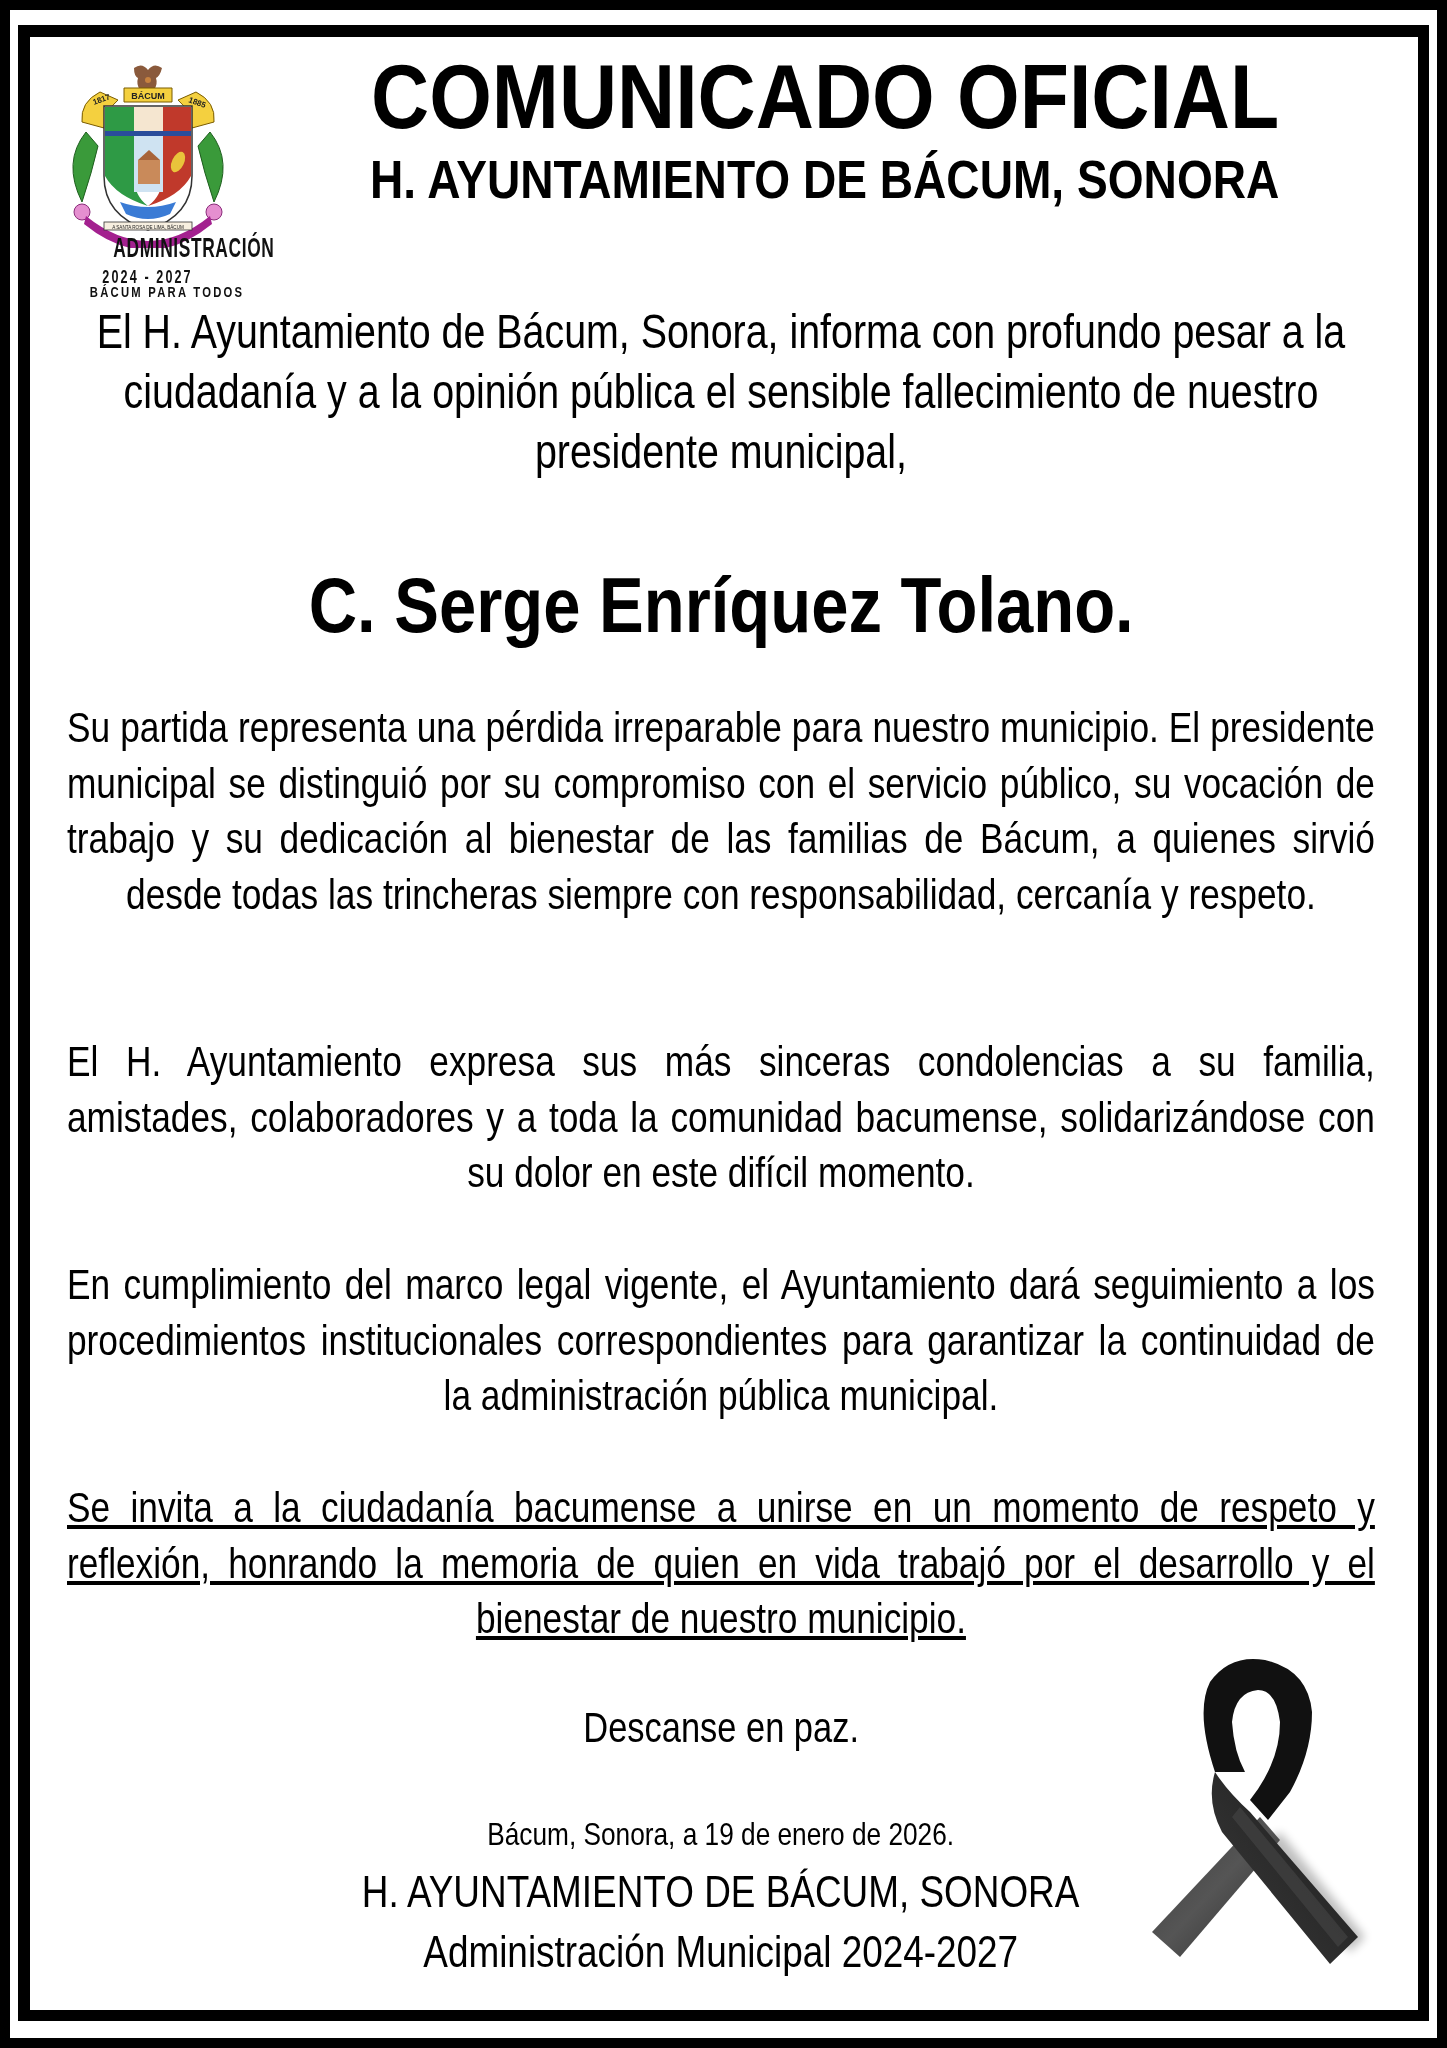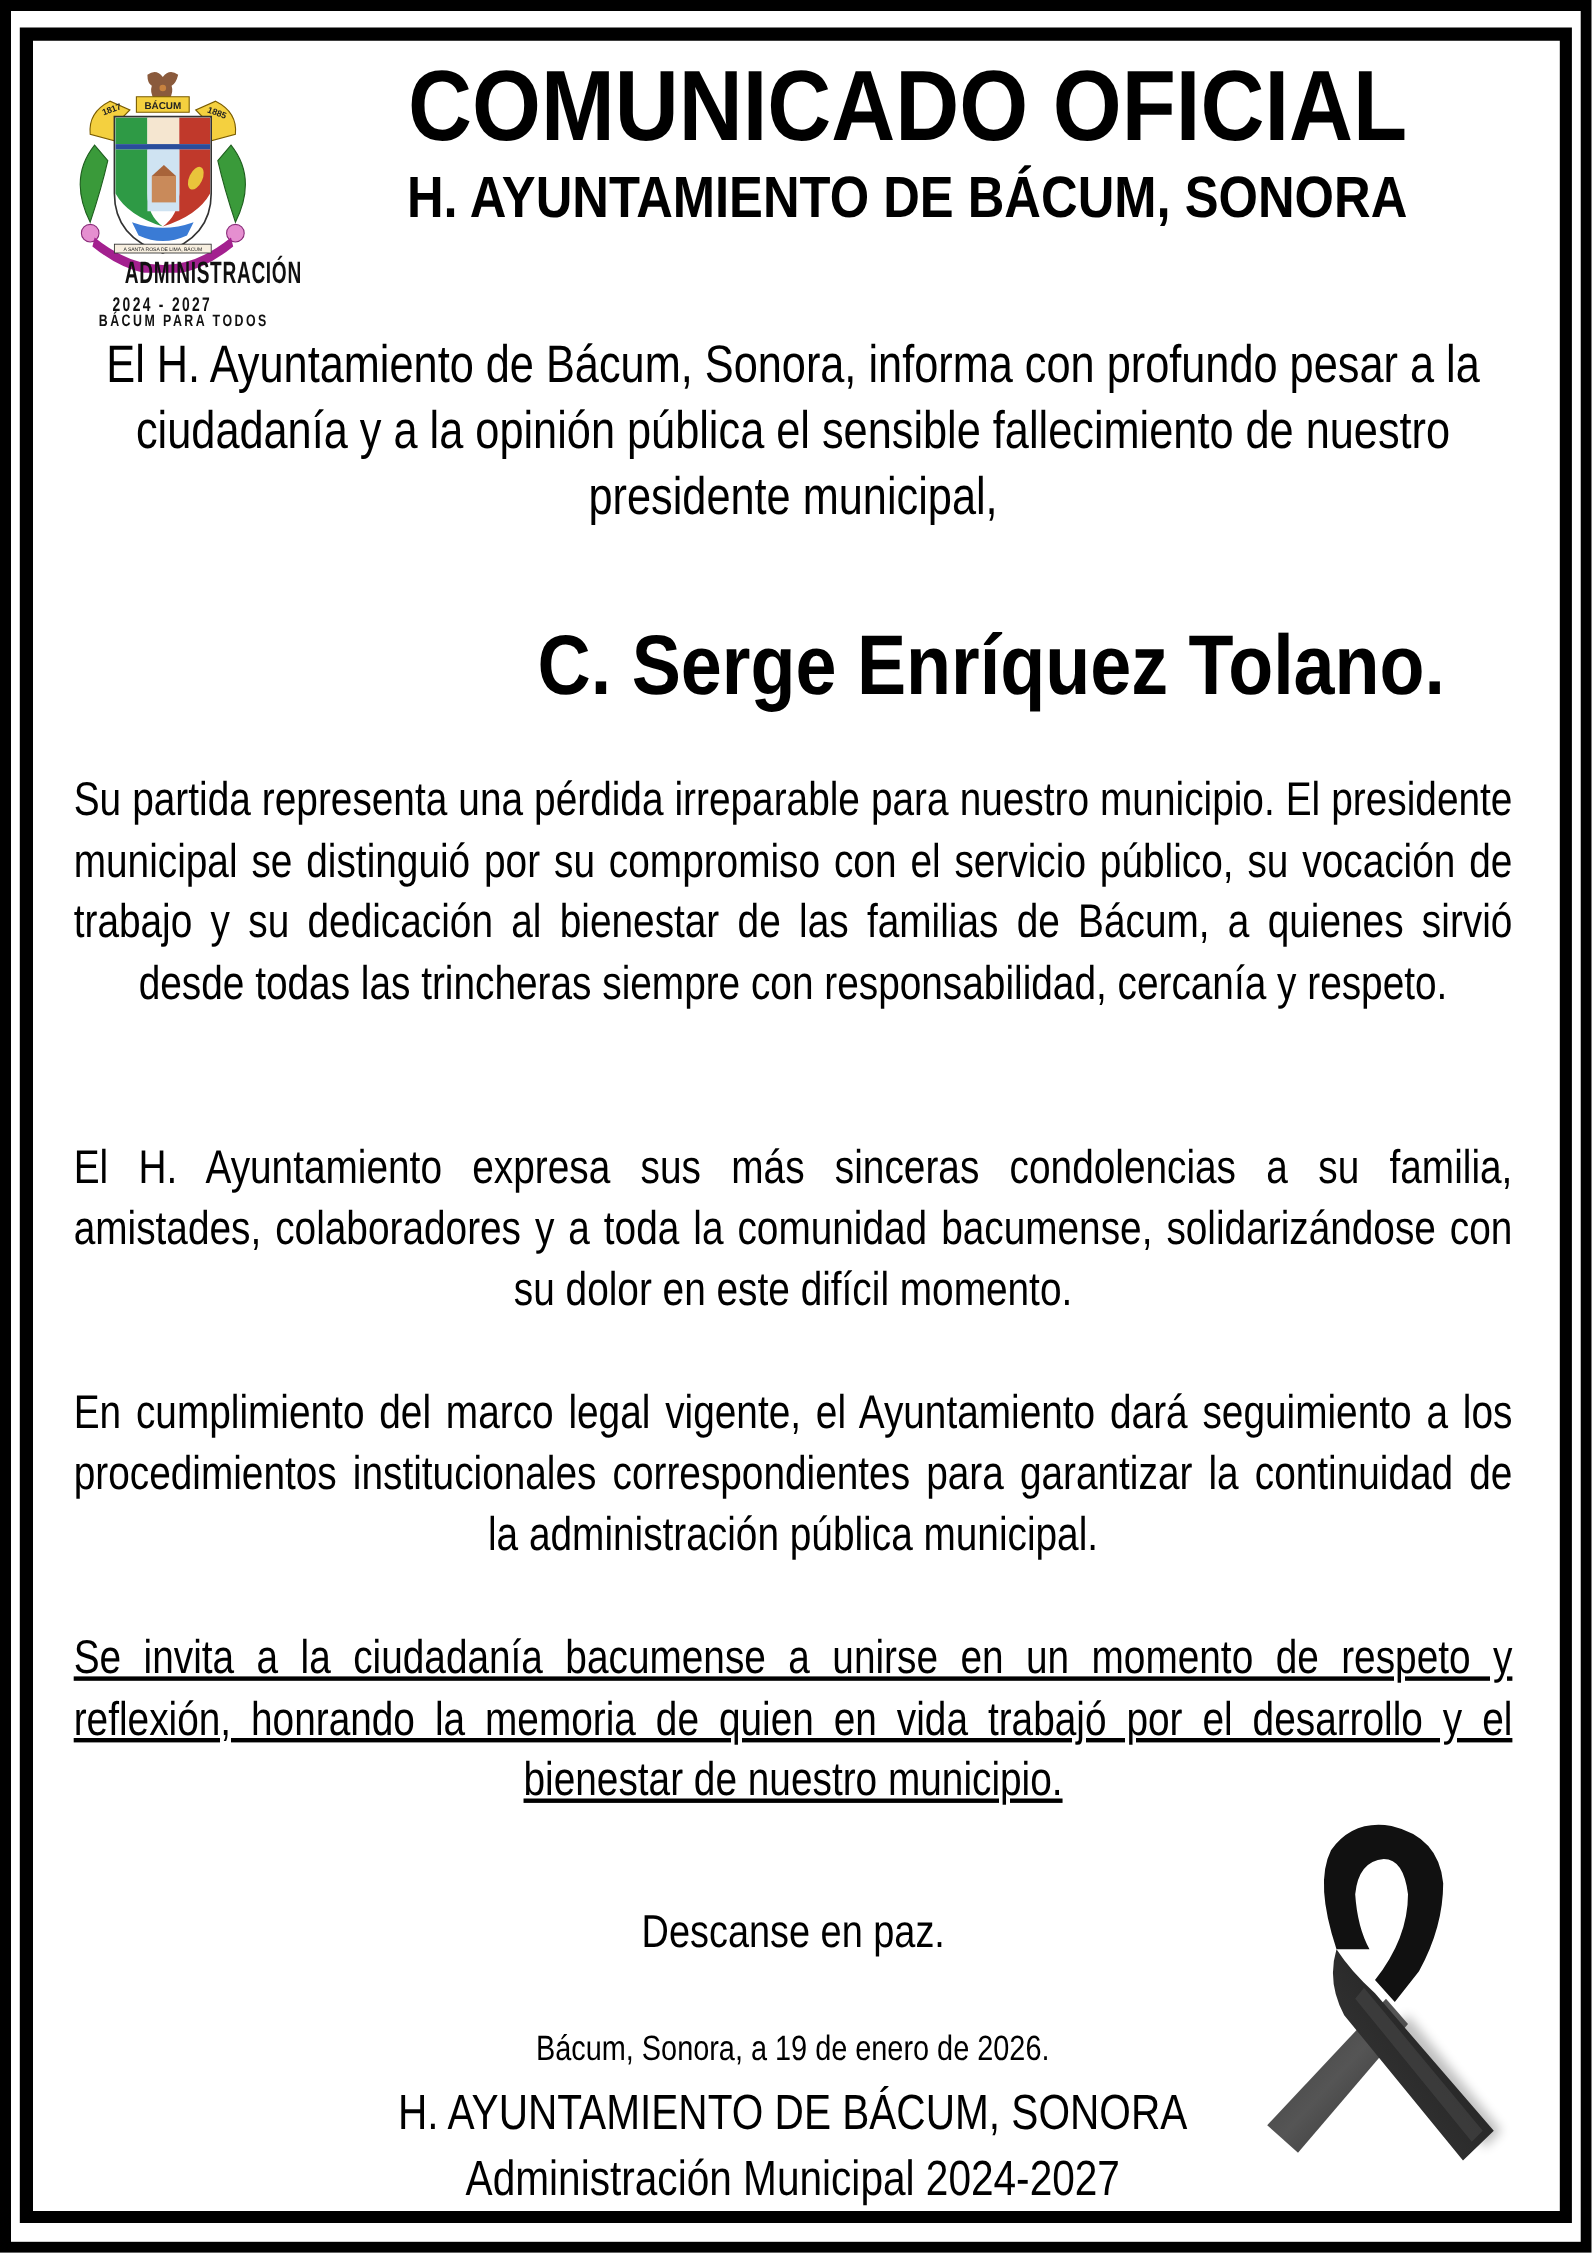--- a/index.html
+++ b/index.html
@@ -33,24 +33,24 @@
     .title { display: inline-block; font-weight: 700; font-size: 91px; line-height: 100px; transform: scaleX(0.885); transform-origin: center; }
     .subtitle-wrap { position: absolute; left: 300px; top: 150px; width: 1050px; text-align: center; white-space: nowrap; }
     .subtitle { display: inline-block; font-weight: 700; font-size: 53px; line-height: 60px; transform: scaleX(0.87); transform-origin: center; }
 
     
     .narrow-box { position: absolute; left: 67px; width: 1308px; }
     .narrow-inner { width: 1595px; transform: scaleX(0.82); transform-origin: left top; }
     .para { margin: 0; text-align: justify; text-align-last: center; font-size: 43px; line-height: 55.5px; }
     .para-intro { text-align: center; font-size: 48px; line-height: 60px; }
 
-    .name-wrap { position: absolute; left: 67px; top: 560px; width: 1308px; text-align: right; white-space: nowrap; }
+    .name-wrap { position: absolute; left: 67px; top: 560px; width: 1308px; text-align: center; white-space: nowrap; }
     .name { display: inline-block; font-weight: 700; font-size: 77px; line-height: 90px; transform: scaleX(0.87); transform-origin: center; }
 
-    .center-line { position: absolute; left: 67px; width: 1308px; text-align: center; white-space: nowrap; margin-top: 28px; }
+    .center-line { position: absolute; left: 67px; width: 1308px; text-align: center; white-space: nowrap; }
     .center-line span { display: inline-block; transform: scaleX(0.82); transform-origin: center; }
     .descanse { top: 1700px; font-size: 42px; line-height: 55px; }
     .date { top: 1808px; font-size: 32px; line-height: 52px; }
     .sig1 { top: 1862px; font-size: 45px; line-height: 60px; }
     .sig2 { top: 1922px; font-size: 45px; line-height: 60px; }
 
     .ribbon { position: absolute; left: 1140px; top: 1652px; width: 235px; height: 320px; }
   </style>
 </head>
 <body>

